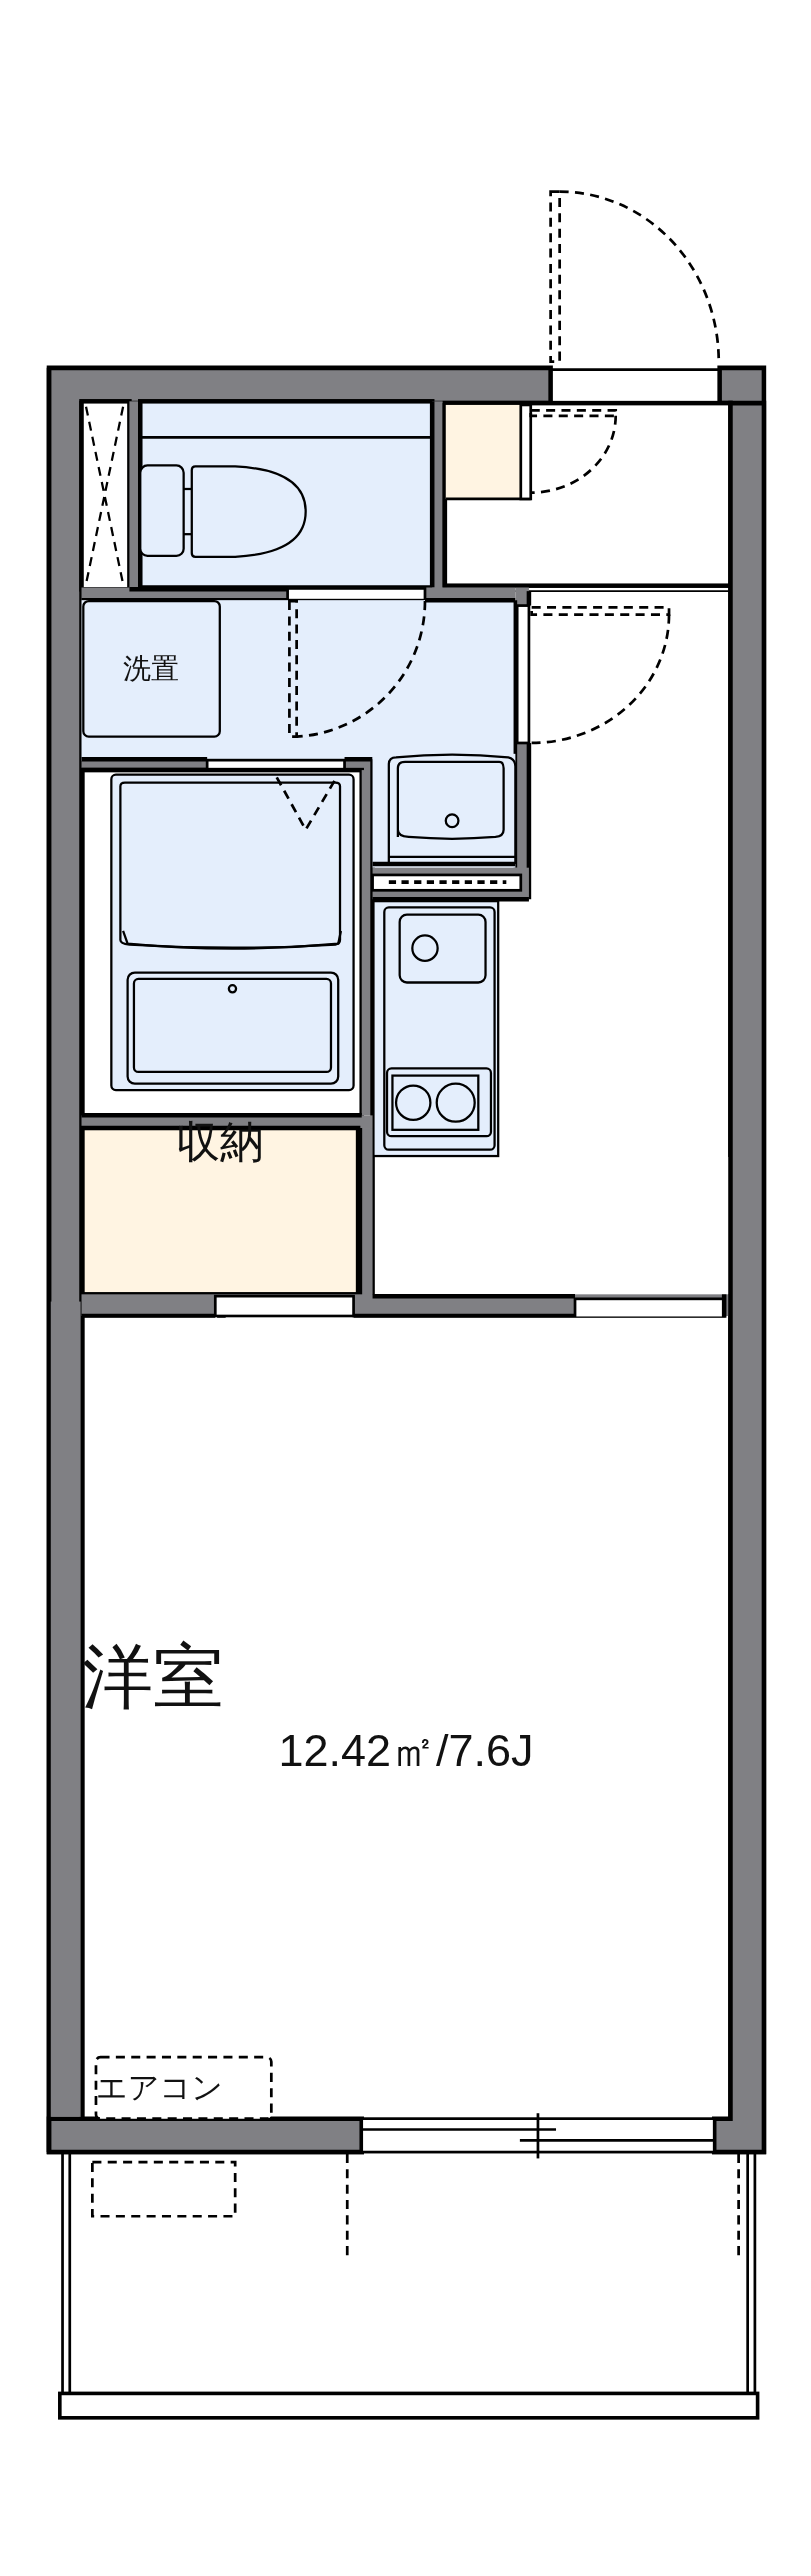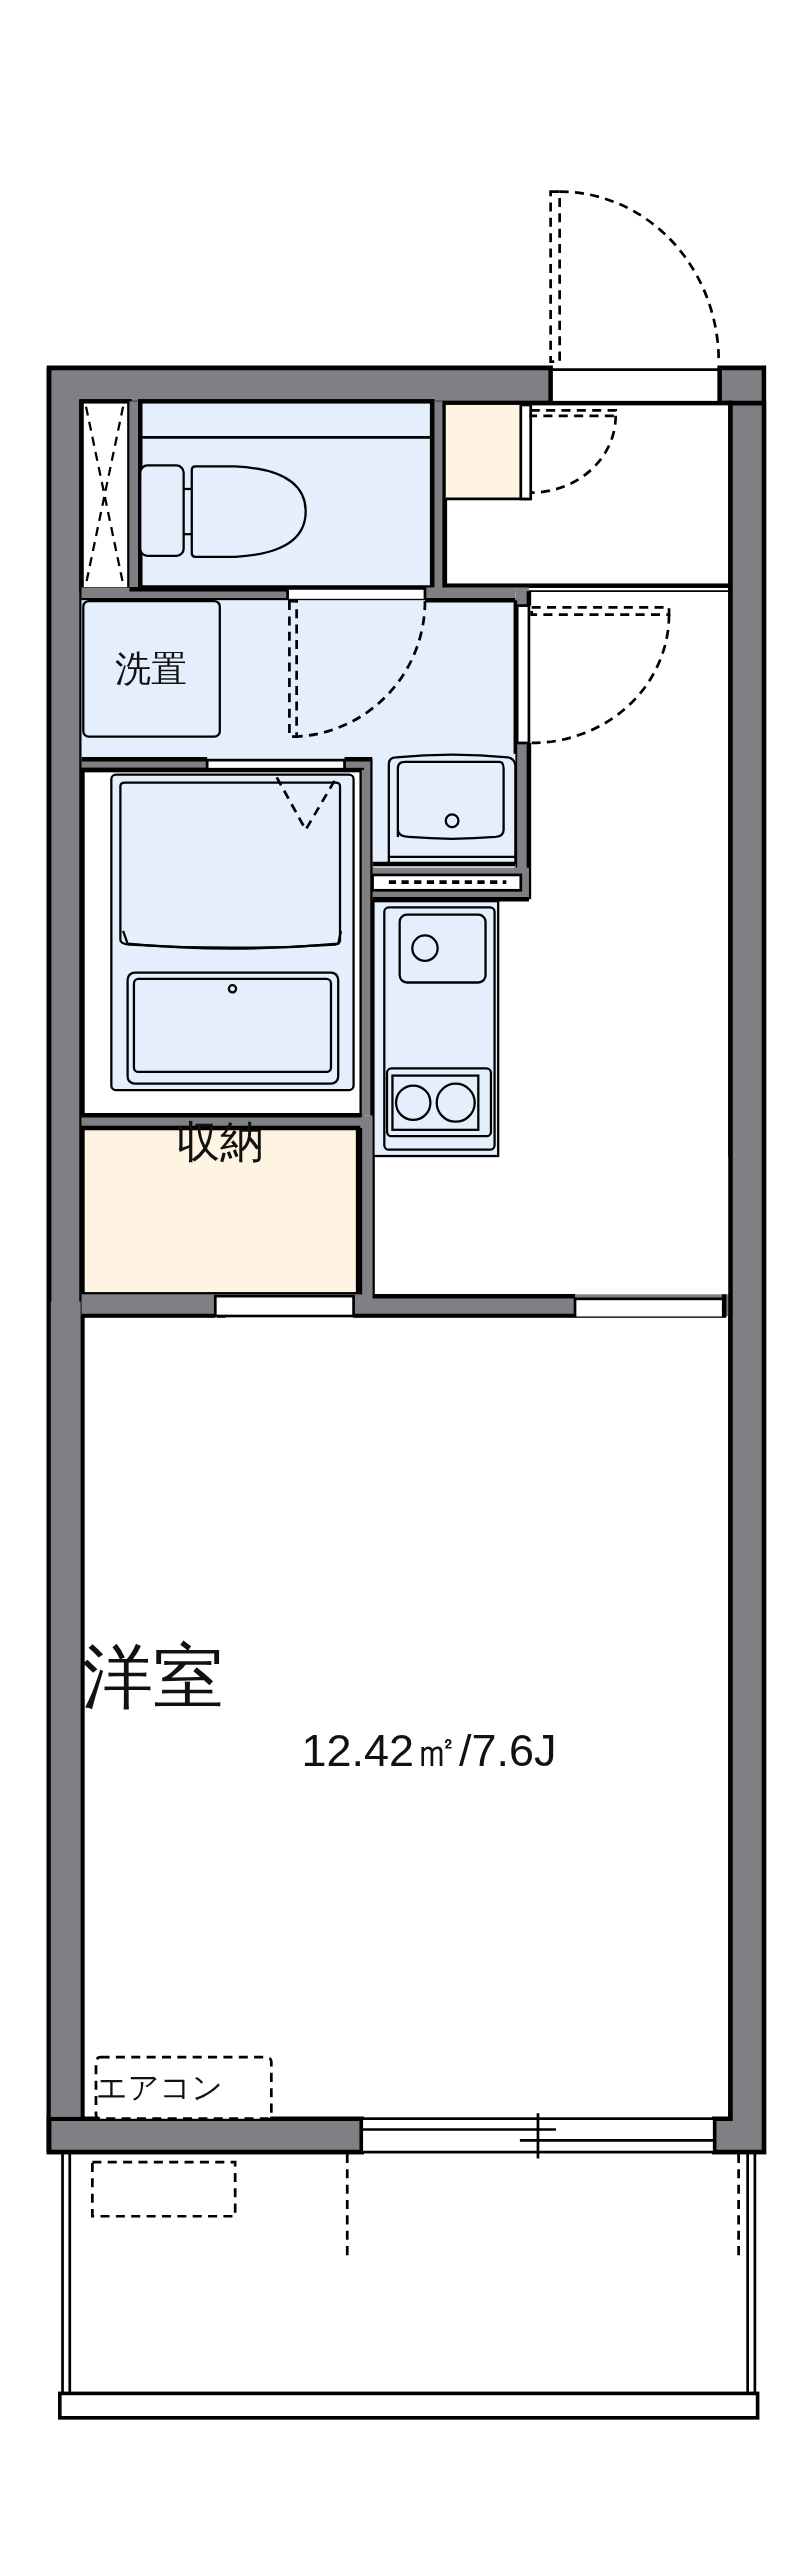--- a/index.html
+++ b/index.html
@@ -1,22 +1,22 @@
 <!DOCTYPE html>
 <html style="font-size:14.5px"><head>
 <meta charset="utf-8">
 <style>
   html, body { margin: 0; padding: 0; background: #ffffff; }
   body { width: 812px; height: 2576px; position: relative; overflow: hidden; }
   #plan { position: absolute; left: 0; top: 0; width: 812px; height: 2576px; }
   .label { position: absolute; font-family: "DejaVu Sans", sans-serif; color: #111; white-space: nowrap; line-height: 1; }
-  #lbl-wash { left: 83px; top: 601px; width: 136px; height: 136px; display: flex; align-items: center; justify-content: center; font-size: 36px; }
+  #lbl-wash { left: 83px; top: 601px; width: 136px; height: 136px; display: flex; align-items: center; justify-content: center; font-size: 28px; }
   #lbl-storage { left: 82px; top: 1120px; width: 276px; height: 166px; display: flex; align-items: flex-start; justify-content: center; font-size: 44px; }
   #lbl-room { left: 82px; top: 1641px; width: 648px; text-align: left; font-size: 71px; }
-  #lbl-area { left: 82px; top: 1728px; width: 648px; text-align: center; font-size: 45px; font-family: "Liberation Sans", sans-serif; padding-left: 23px; }
+  #lbl-area { left: 82px; top: 1728px; width: 648px; text-align: center; font-size: 45px; font-family: "Liberation Sans", sans-serif; }
   #lbl-ac { left: 96px; top: 2057px; width: 175px; height: 61px; display: flex; align-items: center; justify-content: flex-start; font-size: 31px; }
 </style>
 </head>
 <body>
 
 <svg id="plan" viewBox="0 0 898 2850" xmlns="http://www.w3.org/2000/svg">
   <g fill="none" stroke="#000" stroke-width="3">
 
     <g>
       <path d="M54 407 H609 V446 H90 V2344 H400 V2381 H54 Z" fill="#808084" stroke-width="5"></path>

